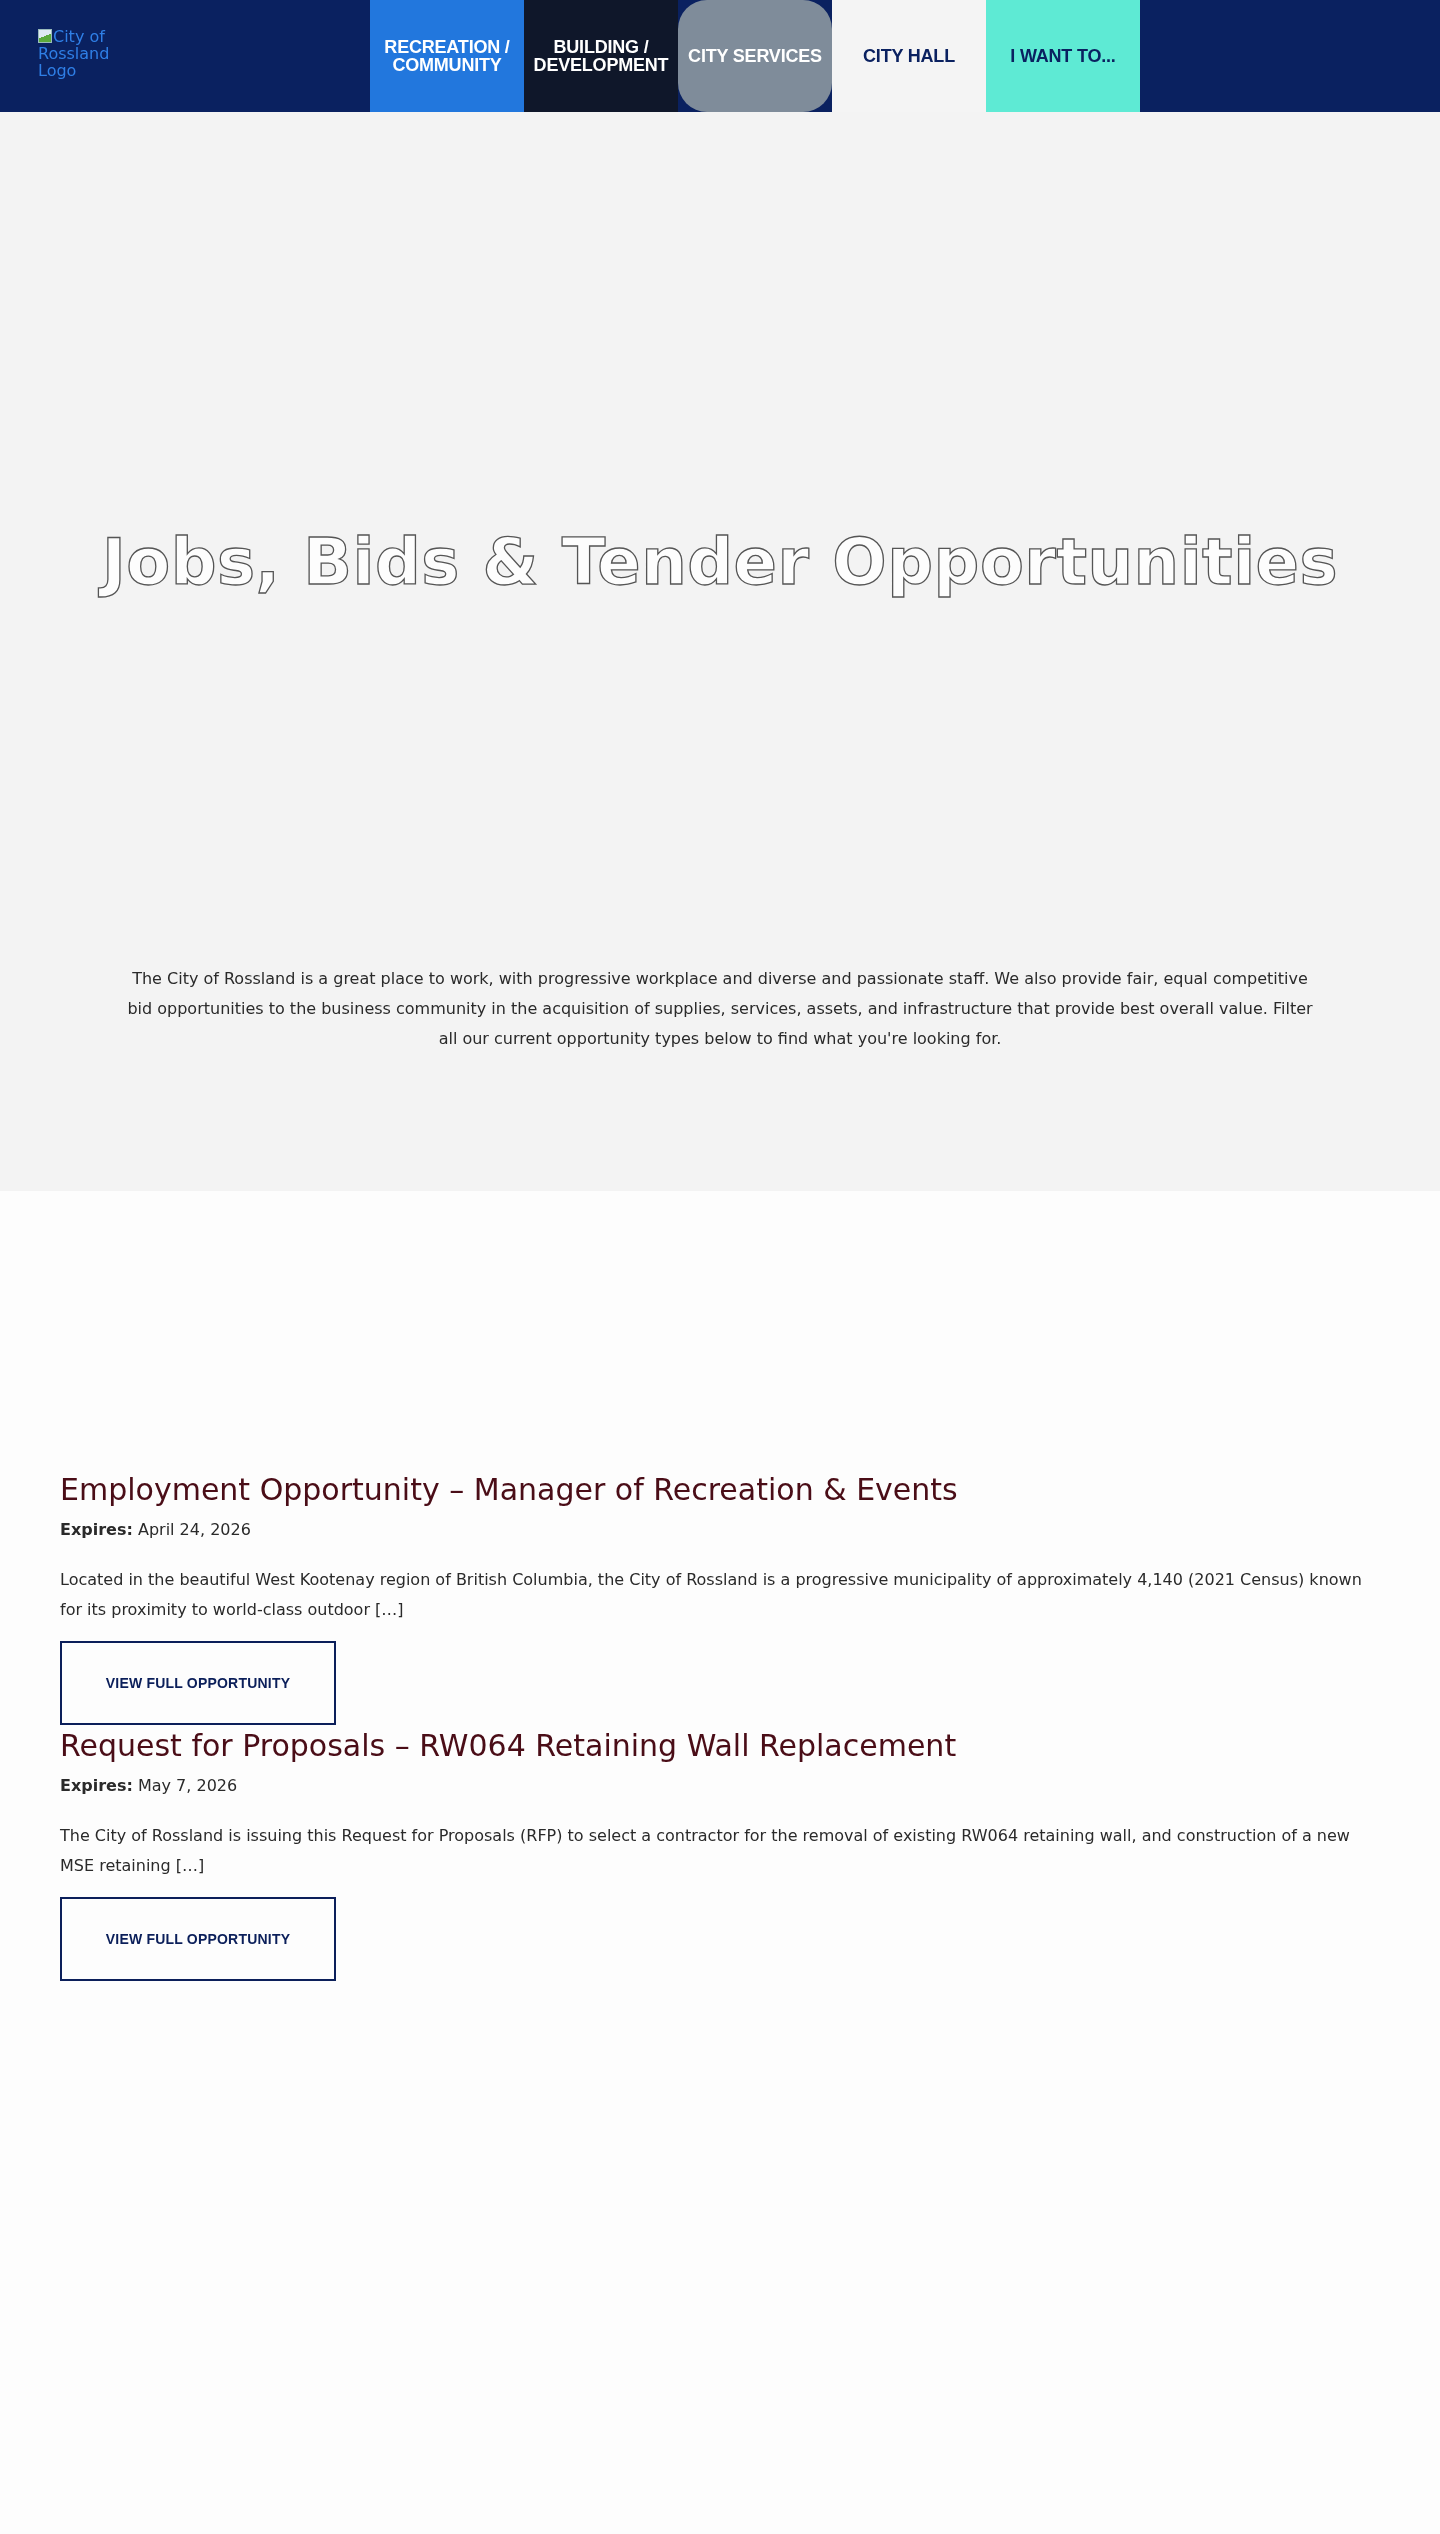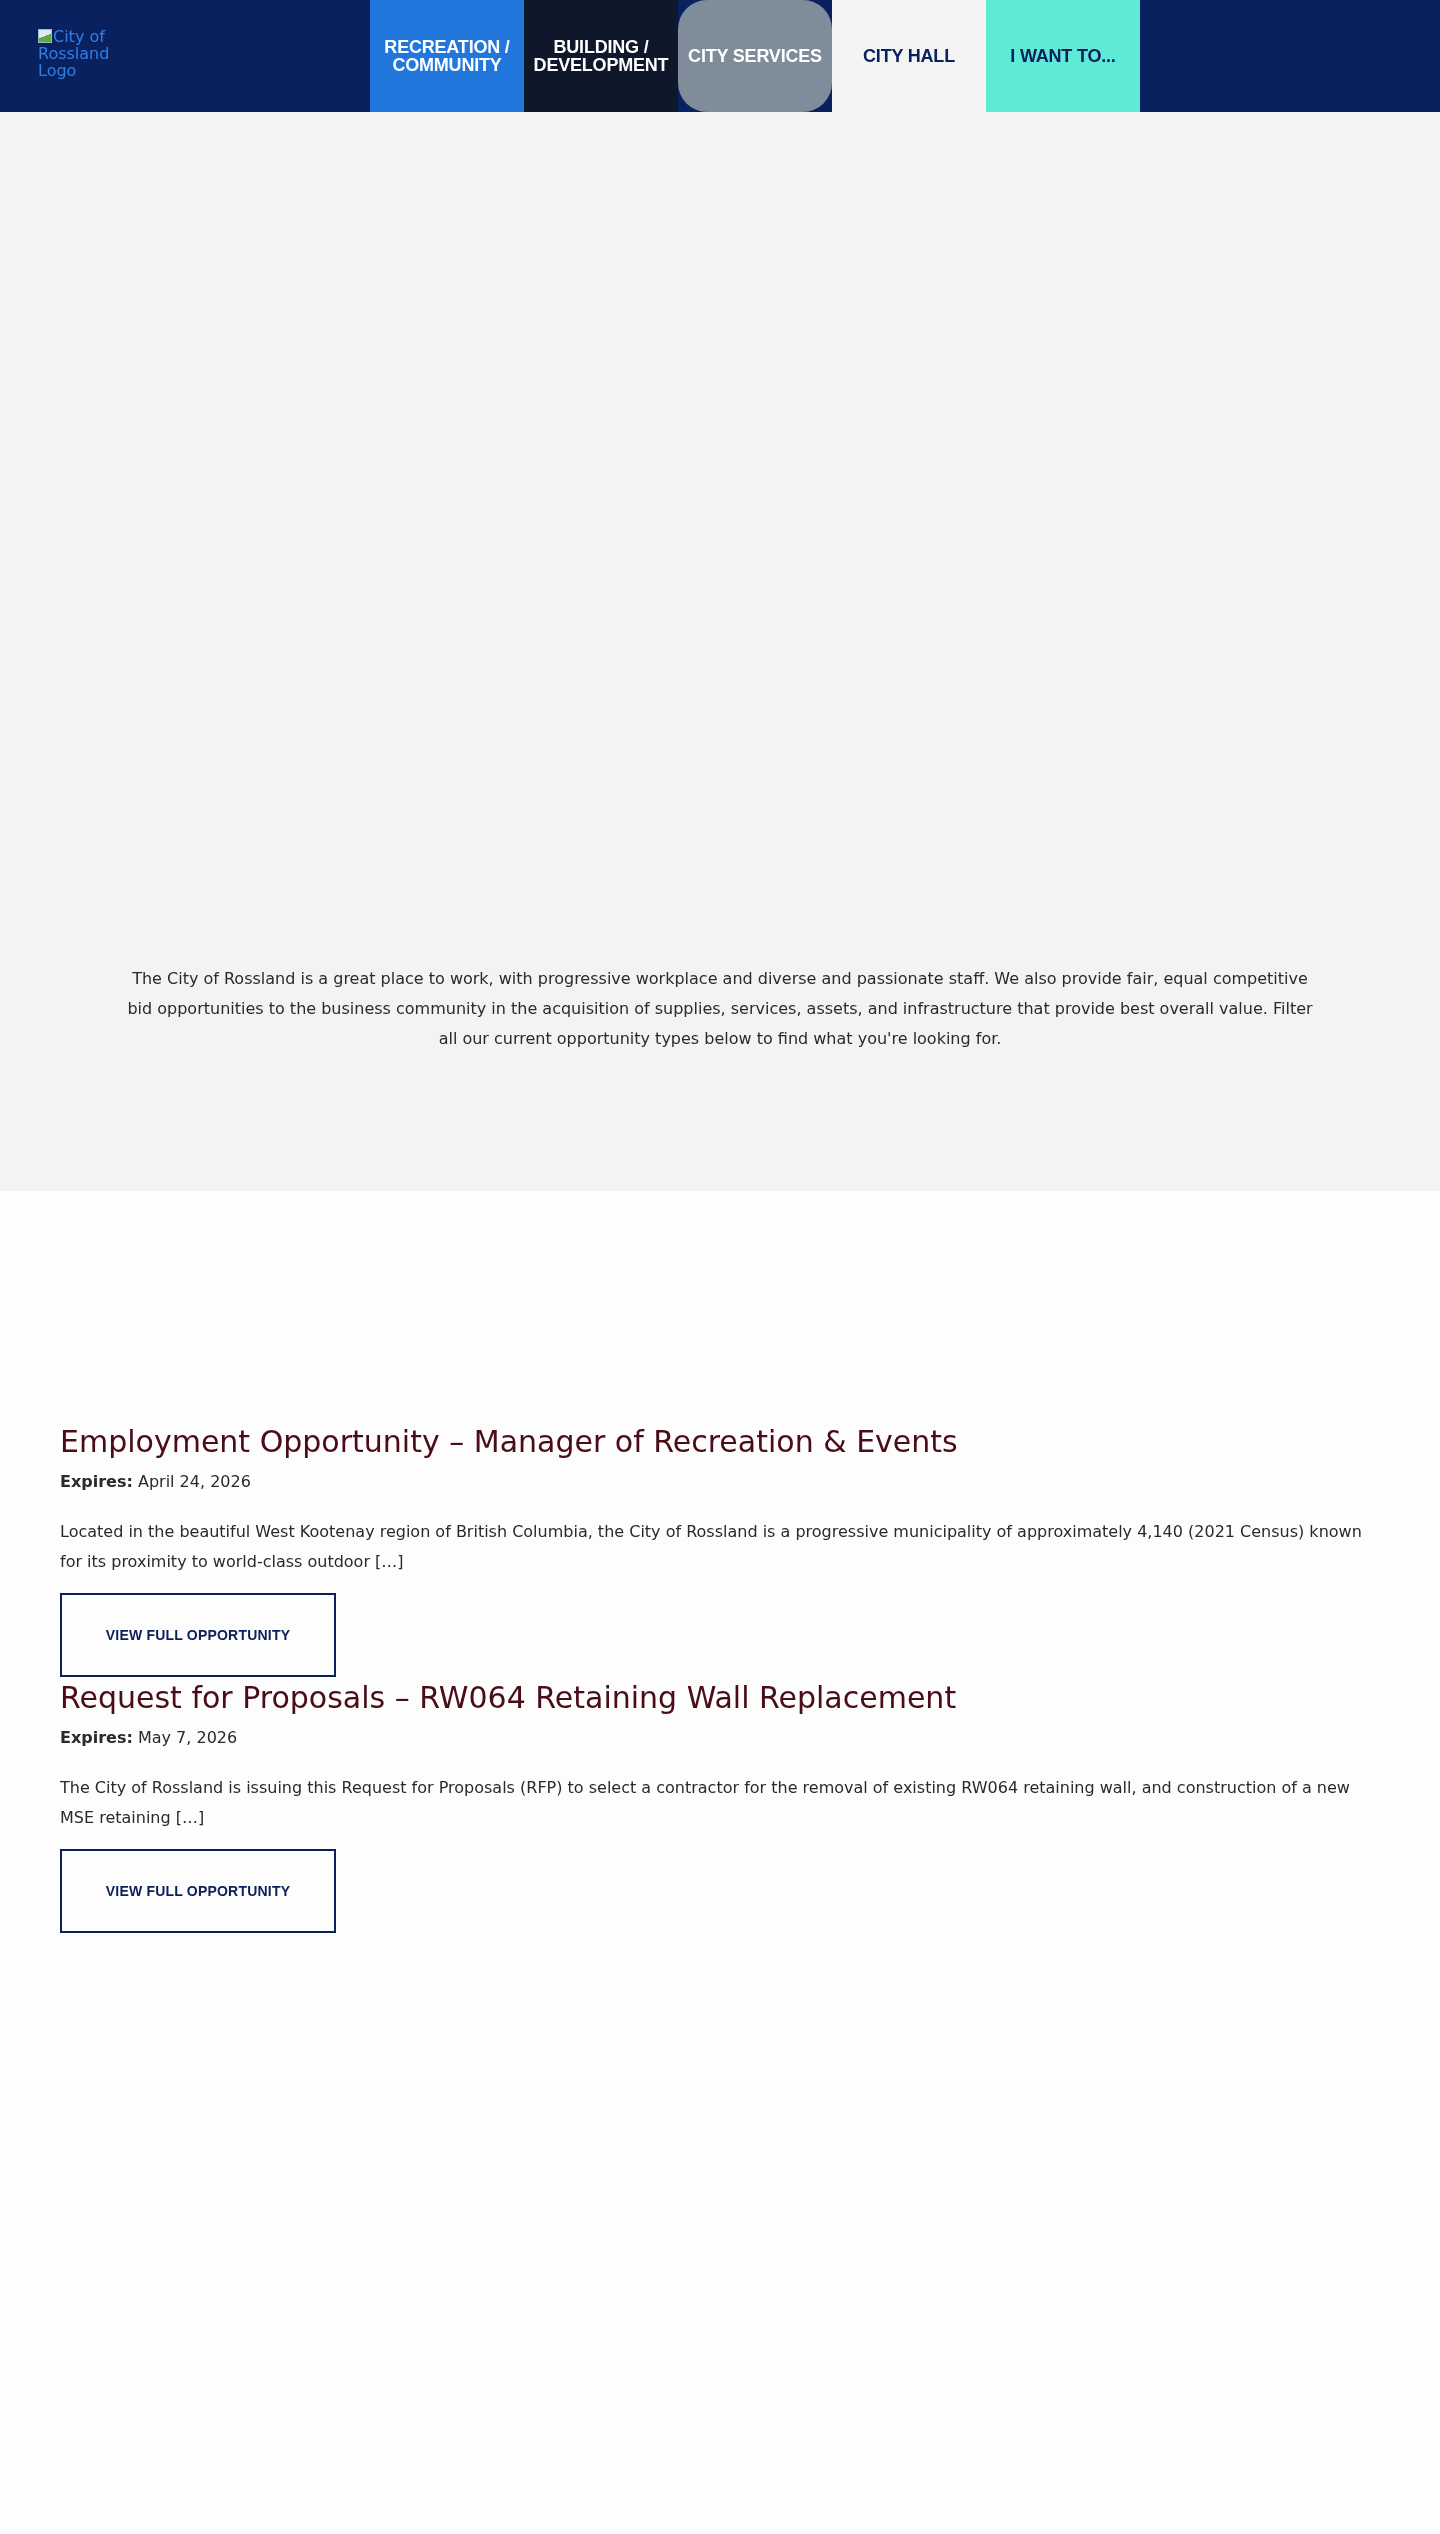--- a/index.html
+++ b/index.html
@@ -57,21 +57,21 @@
       font-family: "DejaVu Sans", sans-serif;
       font-size: 16px; line-height: 30px;
       color: #2a2a2a;
     }
 
     .listings {
       position: relative;
       padding: 230px 60px 0 60px;
       min-height: 1455px;
     }
-    .listing { position: relative; }
+    .listing { position: relative; margin-top: 48px; }
     .listing-title {
       font-family: "DejaVu Sans", sans-serif;
       font-weight: normal;
       font-size: 30px; line-height: 42px;
       color: #4a0d17;
       cursor: pointer;
     }
     .listing-expires {
       margin-top: 8px;
       font-size: 16px; line-height: 22px;
@@ -119,20 +119,21 @@
     <a class="nav-item" style="background: rgb(244, 244, 244); color: rgb(10, 33, 96);">
       <span>City Hall</span>
     </a>
     <a class="nav-item" style="background: #5eead4; color: rgb(10, 33, 96);">
       <span>I Want To...</span>
     </a>
   </nav>
 </header>
 
 <section class="hero">
+  <h1 class="hero-title">Jobs, Bids &amp; Tender Opportunities</h1>
   <p class="hero-intro">The City of Rossland is a great place to work, with progressive workplace and diverse and passionate staff. We also provide fair, equal competitive bid opportunities to the business community in the acquisition of supplies, services, assets, and infrastructure that provide best overall value. Filter all our current opportunity types below to find what you're looking for.</p>
 </section>
 
 <main class="listings">
   <article class="listing">
     <h2 class="listing-title">Employment Opportunity – Manager of Recreation &amp; Events</h2>
     <div class="listing-expires">
       <span class="label">Expires:</span>
       <span>April 24, 2026</span>
     </div>

